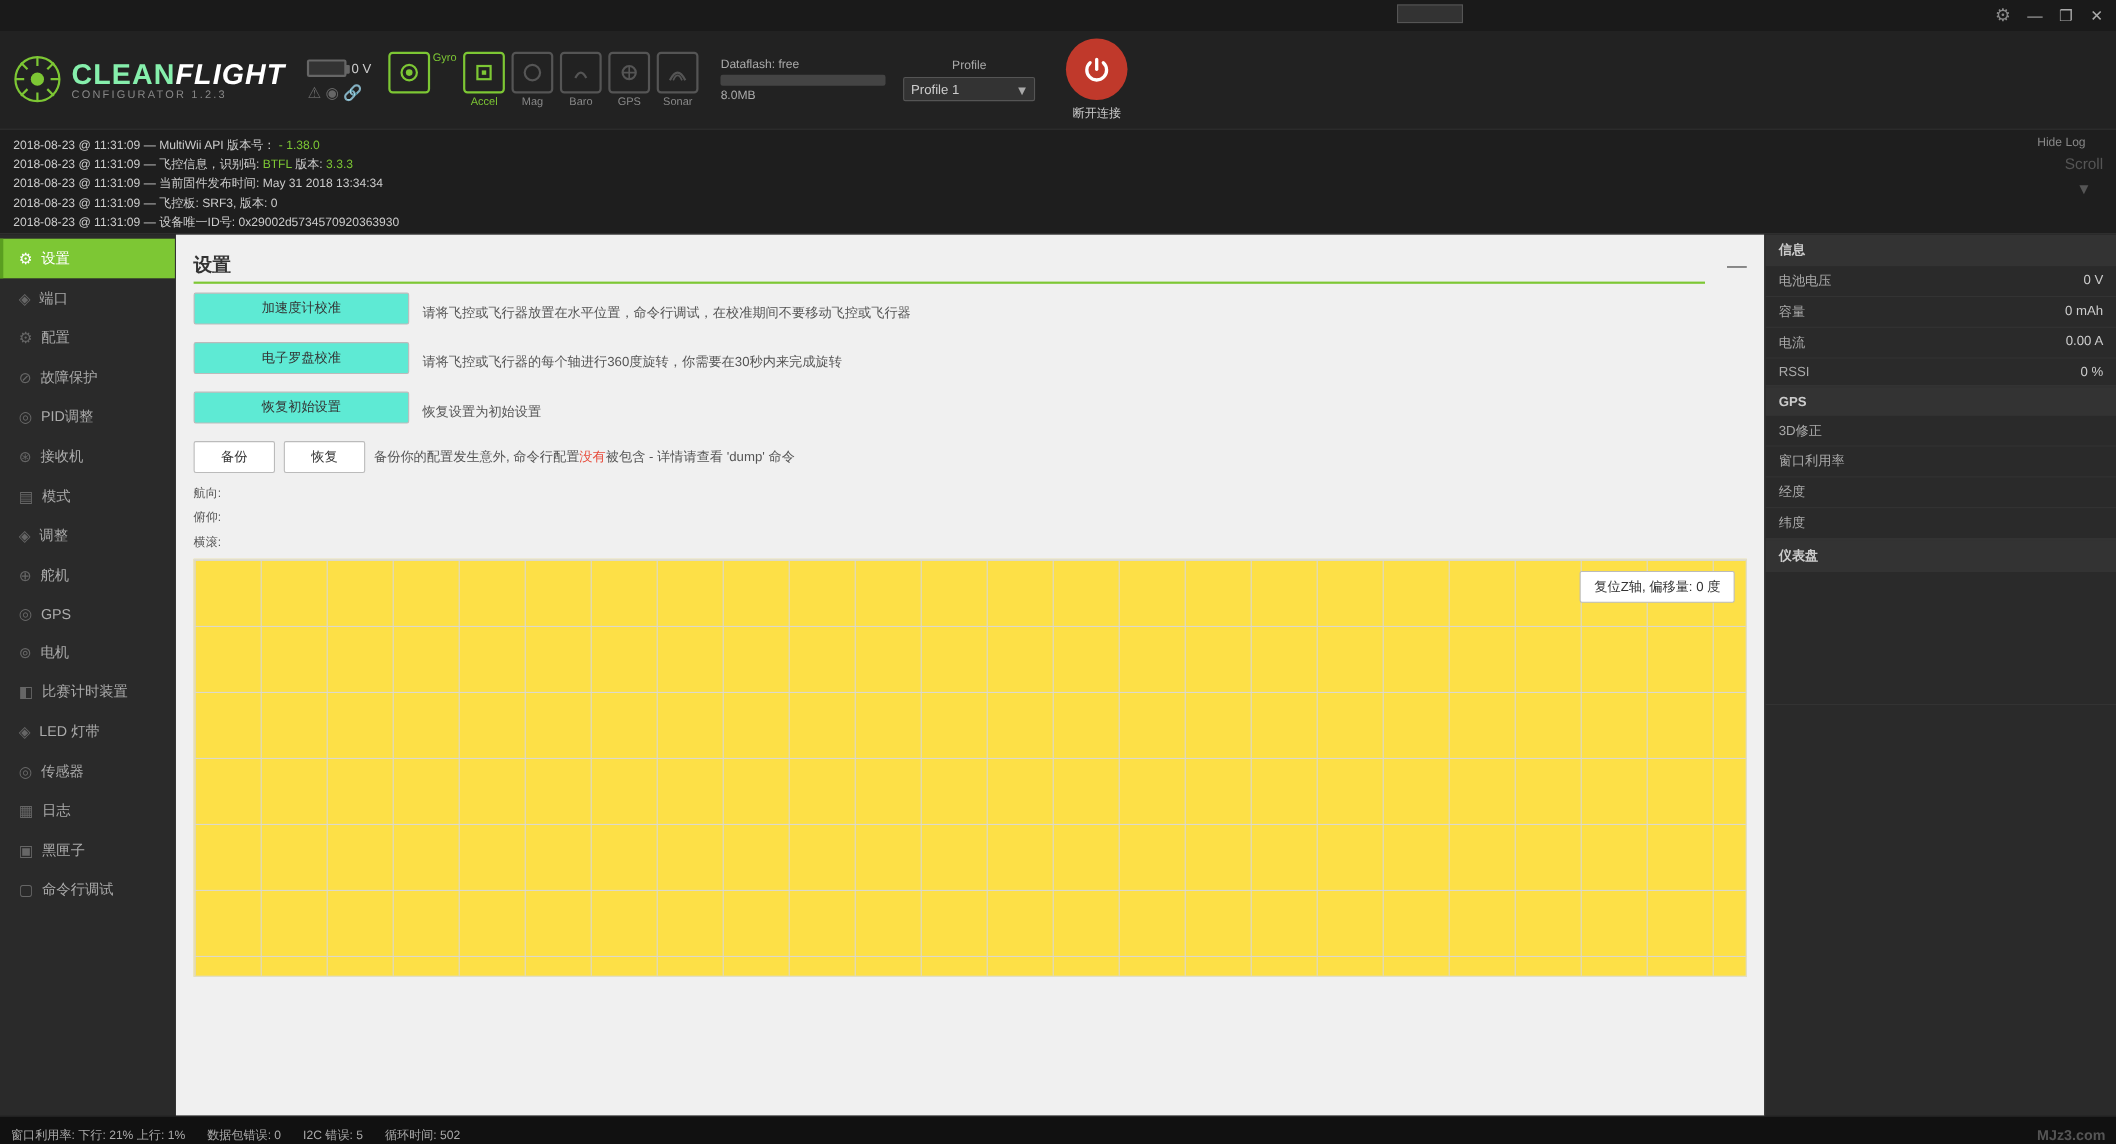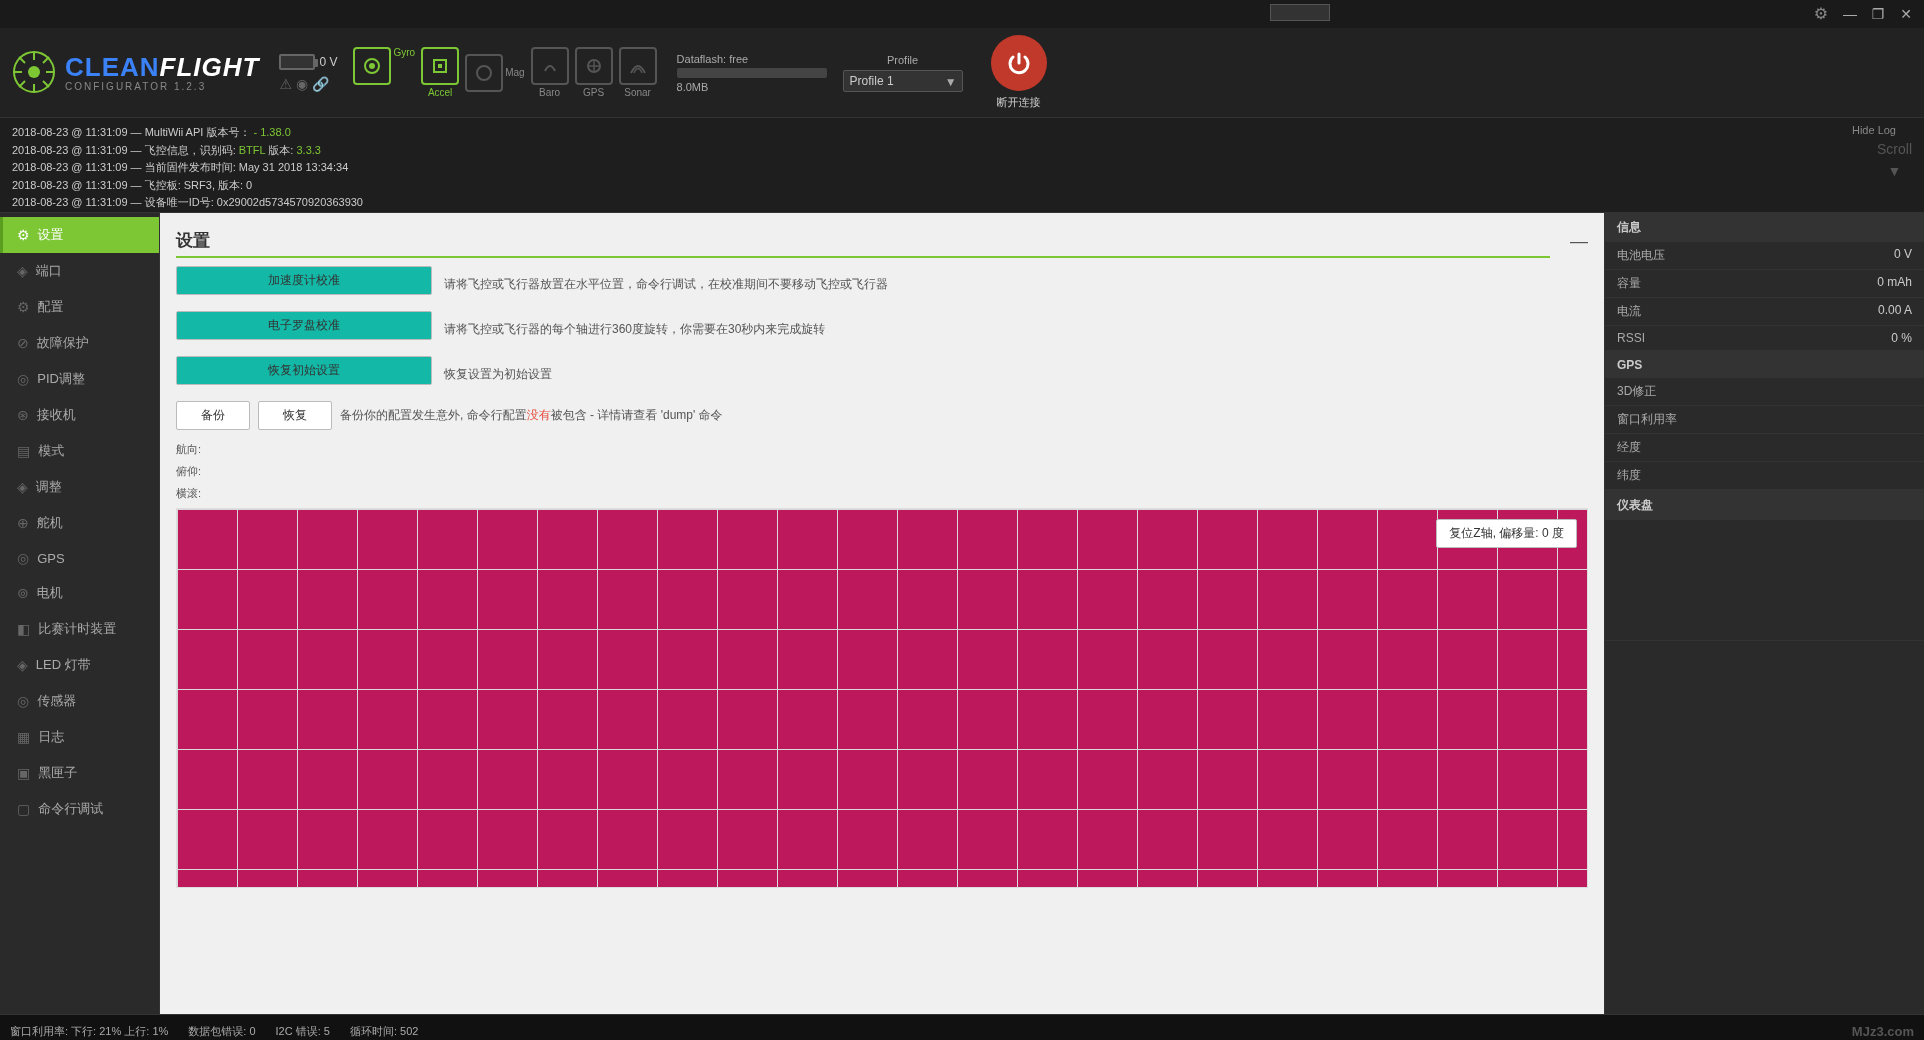--- a/index.html
+++ b/index.html
@@ -113,23 +113,23 @@
       font-size: 18px;
       font-weight: bold;
       color: #333;
       margin-bottom: 14px;
       border-bottom: 2px solid #7dc734;
       padding-bottom: 6px;
     }
 
     .config-btn {
       display: inline-block;
-      width: 256px;
+      width: 196px;
       padding: 5px 12px;
-      background: #14b8a6;
+      background: #5eead4;
       border: 1px solid #bbb;
       text-align: center;
       cursor: pointer;
       font-size: 12px;
       color: #333;
       border-radius: 2px;
       margin-bottom: 8px;
     }
 
     .config-row {
@@ -236,21 +236,21 @@
       <line x1="22" y1="34" x2="22" y2="42" stroke="#7dc734" stroke-width="2"></line>
       <line x1="2" y1="22" x2="10" y2="22" stroke="#7dc734" stroke-width="2"></line>
       <line x1="34" y1="22" x2="42" y2="22" stroke="#7dc734" stroke-width="2"></line>
       <line x1="7" y1="7" x2="13" y2="13" stroke="#7dc734" stroke-width="2"></line>
       <line x1="31" y1="31" x2="37" y2="37" stroke="#7dc734" stroke-width="2"></line>
       <line x1="37" y1="7" x2="31" y2="13" stroke="#7dc734" stroke-width="2"></line>
       <line x1="7" y1="37" x2="13" y2="31" stroke="#7dc734" stroke-width="2"></line>
     </svg>
     <div>
       <div style="font-size:26px;font-weight:900;color:#fff;letter-spacing:1px;line-height:1.1;">
-        <span style="color:#3b82f6;">CLEAN</span><span style="font-style:italic;">FLIGHT</span>
+        <span style="color:#86efac;">CLEAN</span><span style="font-style:italic;">FLIGHT</span>
       </div>
       <div style="font-size:10px;color:#888;letter-spacing:2px;">CONFIGURATOR  1.2.3</div>
     </div>
   </div>
 
   <div style="display:flex;flex-direction:column;gap:6px;margin-right:16px;">
     <div style="display:flex;align-items:center;gap:8px;">
 
       <div style="display:flex;align-items:center;gap:4px;">
         <div style="width:36px;height:16px;border:2px solid #666;border-radius:2px;background:#333;position:relative;">
@@ -278,21 +278,21 @@
     </div>
     <div style="display:flex;flex-direction:column;align-items:center;gap:2px;">
       <div style="width:38px;height:38px;border:2px solid #7dc734;border-radius:4px;display:flex;align-items:center;justify-content:center;">
         <svg width="20" height="20" viewBox="0 0 20 20">
             <rect x="4" y="4" width="12" height="12" fill="none" stroke="#7dc734" stroke-width="2"></rect>
             <rect x="8" y="8" width="4" height="4" fill="#7dc734"></rect>
           </svg>
       </div>
       <span style="font-size:10px;color:#7dc734;">Accel</span>
     </div>
-    <div style="display:flex;align-items:center;gap:2px;">
+    <div style="display:flex;flex-direction:column;align-items:center;gap:2px;">
       <div style="width:38px;height:38px;border:2px solid #555;border-radius:4px;display:flex;align-items:center;justify-content:center;">
         <svg width="20" height="20" viewBox="0 0 20 20">
             <circle cx="10" cy="10" r="7" fill="none" stroke="#555" stroke-width="2"></circle>
           </svg>
       </div>
       <span style="font-size:10px;color:#888;">Mag</span>
     </div>
     <div style="display:flex;flex-direction:column;align-items:center;gap:2px;">
       <div style="width:38px;height:38px;border:2px solid #555;border-radius:4px;display:flex;align-items:center;justify-content:center;">
         <svg width="20" height="20" viewBox="0 0 20 20">
@@ -480,21 +480,21 @@
 
     <div class="orientation-section" style="position:relative;">
       <div style="display:flex;gap:20px;margin-bottom:4px;">
         <div style="font-size:11px;color:#555;line-height:2;">
           <div>航向:</div>
           <div>俯仰:</div>
           <div>横滚:</div>
         </div>
       </div>
 
-      <div style="position:relative;width:100%;height:380px;background:#be185d;border:1px solid #ddd;">
+      <div style="position:relative;width:100%;height:380px;background:#fde047;border:1px solid #ddd;">
 
         <div style="position:absolute;inset:0;background-image:linear-gradient(to right,#d8d8d8 1px,transparent 1px),linear-gradient(to bottom,#d8d8d8 1px,transparent 1px);background-size:60px 60px;"></div>
 
         <button style="position:absolute;top:10px;right:10px;background:#fff;border:1px solid #bbb;padding:5px 12px;font-size:12px;color:#333;cursor:pointer;border-radius:2px;z-index:2;">复位Z轴, 偏移量: 0 度</button>
       </div>
     </div>
   </div>
 
   <div class="right-panel">
 

